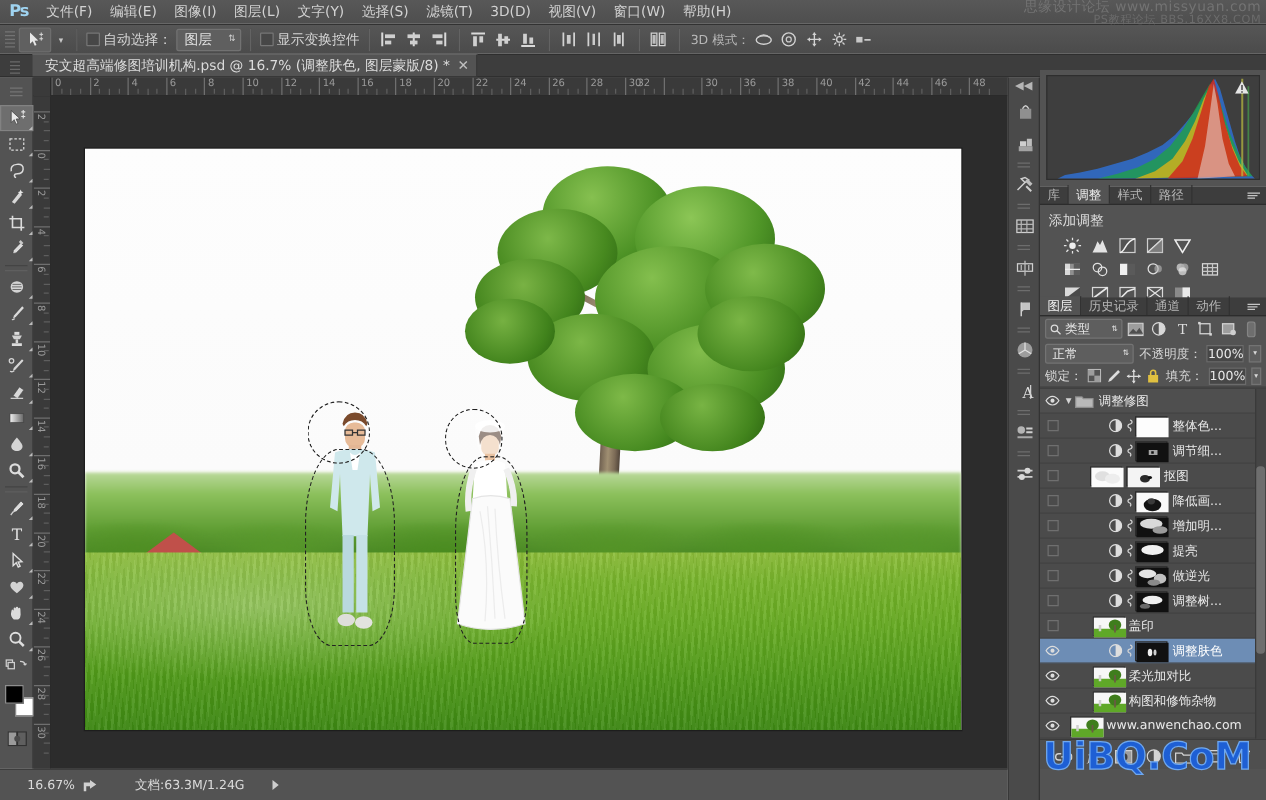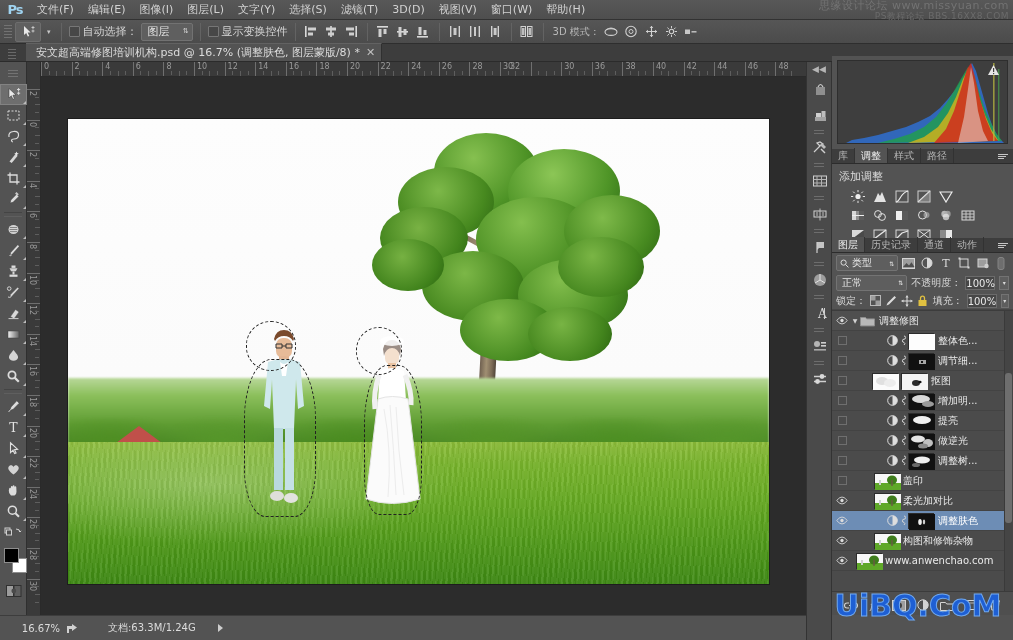--- a/index.html
+++ b/index.html
@@ -1385,20 +1385,43 @@
               <circle cx="5.5" cy="5.5" r="4.8" fill="none" stroke="#dedede"></circle>
               <path d="M5.5 .7 a4.8 4.8 0 0 1 0 9.6z" fill="#dedede"></path>
             </svg>
           </div>
           <div class="llink">
             <svg width="8" height="11" viewBox="0 0 8 11">
               <path d="M4 1 a1.6 1.6 0 0 1 0 3.2 a1.6 1.6 0 0 0 0 3.2 a1.6 1.6 0 0 1 0 2.6" stroke="#d4d4d4" fill="none" stroke-width="1"></path>
             </svg>
           </div>
           <div class="lmask"><svg width="26" height="16">
+              <rect width="26" height="16" fill="#fafafa"></rect>
+              <ellipse cx="13" cy="10" rx="7" ry="5" fill="#141414"></ellipse>
+              <ellipse cx="12" cy="7" rx="3" ry="2.5" fill="#3a3a3a"></ellipse>
+            </svg></div>
+          <div class="lname">降低画...</div>
+        </div>
+        <div class="lrow">
+          <div class="eye-cell">
+            <span class="chkbox"></span>
+          </div>
+          <div style="width:36px"></div>
+          <div class="ladj">
+            <svg width="11" height="11" viewBox="0 0 11 11">
+              <circle cx="5.5" cy="5.5" r="4.8" fill="none" stroke="#dedede"></circle>
+              <path d="M5.5 .7 a4.8 4.8 0 0 1 0 9.6z" fill="#dedede"></path>
+            </svg>
+          </div>
+          <div class="llink">
+            <svg width="8" height="11" viewBox="0 0 8 11">
+              <path d="M4 1 a1.6 1.6 0 0 1 0 3.2 a1.6 1.6 0 0 0 0 3.2 a1.6 1.6 0 0 1 0 2.6" stroke="#d4d4d4" fill="none" stroke-width="1"></path>
+            </svg>
+          </div>
+          <div class="lmask"><svg width="26" height="16">
               <rect width="26" height="16" fill="#111"></rect>
               <ellipse cx="12" cy="5" rx="9" ry="4" fill="#d9d9d9"></ellipse>
               <ellipse cx="19" cy="10" rx="6" ry="3" fill="#9a9a9a"></ellipse>
             </svg></div>
           <div class="lname">增加明...</div>
         </div>
         <div class="lrow">
           <div class="eye-cell">
             <span class="chkbox"></span>
           </div>
@@ -1474,63 +1497,63 @@
           <div style="width:24px"></div>
           <div class="lthumb"><svg width="26" height="16">
               <rect width="26" height="16" fill="#f7f7f7"></rect>
               <rect y="9" width="26" height="7" fill="#5fa828"></rect>
               <ellipse cx="17" cy="6" rx="5" ry="4.5" fill="#3f7d1c"></ellipse>
               <rect x="16.3" y="6" width="1.4" height="6" fill="#6b5a44"></rect>
               <rect x="4" y="6" width="2" height="5" fill="#cfcfcf"></rect>
             </svg></div>
           <div class="lname">盖印</div>
         </div>
+        <div class="lrow selected">
+          <div class="eye-cell">
+            <svg class="eye" viewBox="0 0 14 10">
+              <path d="M7 1 C10.5 1 13 5 13 5 S10.5 9 7 9 1 5 1 5 3.5 1 7 1z" fill="none" stroke="#dcdcdc" stroke-width="1"></path>
+              <circle cx="7" cy="5" r="1.9" fill="#dcdcdc"></circle>
+            </svg>
+          </div>
+          <div style="width:36px"></div>
+          <div class="ladj">
+            <svg width="11" height="11" viewBox="0 0 11 11">
+              <circle cx="5.5" cy="5.5" r="4.8" fill="none" stroke="#dedede"></circle>
+              <path d="M5.5 .7 a4.8 4.8 0 0 1 0 9.6z" fill="#dedede"></path>
+            </svg>
+          </div>
+          <div class="llink">
+            <svg width="8" height="11" viewBox="0 0 8 11">
+              <path d="M4 1 a1.6 1.6 0 0 1 0 3.2 a1.6 1.6 0 0 0 0 3.2 a1.6 1.6 0 0 1 0 2.6" stroke="#d4d4d4" fill="none" stroke-width="1"></path>
+            </svg>
+          </div>
+          <div class="lmask"><svg width="26" height="16">
+              <rect width="26" height="16" fill="#111"></rect>
+              <ellipse cx="11" cy="8" rx="1.8" ry="3" fill="#f0f0f0"></ellipse>
+              <ellipse cx="15" cy="8" rx="1.2" ry="2.4" fill="#cfcfcf"></ellipse>
+            </svg></div>
+          <div class="lname">调整肤色</div>
+        </div>
         <div class="lrow">
           <div class="eye-cell">
             <svg class="eye" viewBox="0 0 14 10">
               <path d="M7 1 C10.5 1 13 5 13 5 S10.5 9 7 9 1 5 1 5 3.5 1 7 1z" fill="none" stroke="#dcdcdc" stroke-width="1"></path>
               <circle cx="7" cy="5" r="1.9" fill="#dcdcdc"></circle>
             </svg>
           </div>
           <div style="width:24px"></div>
           <div class="lthumb"><svg width="26" height="16">
               <rect width="26" height="16" fill="#f7f7f7"></rect>
               <rect y="9" width="26" height="7" fill="#5fa828"></rect>
               <ellipse cx="17" cy="6" rx="5" ry="4.5" fill="#3f7d1c"></ellipse>
               <rect x="16.3" y="6" width="1.4" height="6" fill="#6b5a44"></rect>
               <rect x="4" y="6" width="2" height="5" fill="#cfcfcf"></rect>
             </svg></div>
           <div class="lname">柔光加对比</div>
         </div>
-        <div class="lrow selected">
-          <div class="eye-cell">
-            <svg class="eye" viewBox="0 0 14 10">
-              <path d="M7 1 C10.5 1 13 5 13 5 S10.5 9 7 9 1 5 1 5 3.5 1 7 1z" fill="none" stroke="#dcdcdc" stroke-width="1"></path>
-              <circle cx="7" cy="5" r="1.9" fill="#dcdcdc"></circle>
-            </svg>
-          </div>
-          <div style="width:36px"></div>
-          <div class="ladj">
-            <svg width="11" height="11" viewBox="0 0 11 11">
-              <circle cx="5.5" cy="5.5" r="4.8" fill="none" stroke="#dedede"></circle>
-              <path d="M5.5 .7 a4.8 4.8 0 0 1 0 9.6z" fill="#dedede"></path>
-            </svg>
-          </div>
-          <div class="llink">
-            <svg width="8" height="11" viewBox="0 0 8 11">
-              <path d="M4 1 a1.6 1.6 0 0 1 0 3.2 a1.6 1.6 0 0 0 0 3.2 a1.6 1.6 0 0 1 0 2.6" stroke="#d4d4d4" fill="none" stroke-width="1"></path>
-            </svg>
-          </div>
-          <div class="lmask"><svg width="26" height="16">
-              <rect width="26" height="16" fill="#111"></rect>
-              <ellipse cx="11" cy="8" rx="1.8" ry="3" fill="#f0f0f0"></ellipse>
-              <ellipse cx="15" cy="8" rx="1.2" ry="2.4" fill="#cfcfcf"></ellipse>
-            </svg></div>
-          <div class="lname">调整肤色</div>
-        </div>
         <div class="lrow">
           <div class="eye-cell">
             <svg class="eye" viewBox="0 0 14 10">
               <path d="M7 1 C10.5 1 13 5 13 5 S10.5 9 7 9 1 5 1 5 3.5 1 7 1z" fill="none" stroke="#dcdcdc" stroke-width="1"></path>
               <circle cx="7" cy="5" r="1.9" fill="#dcdcdc"></circle>
             </svg>
           </div>
           <div style="width:24px"></div>
           <div class="lthumb"><svg width="26" height="16">
               <rect width="26" height="16" fill="#f7f7f7"></rect>

